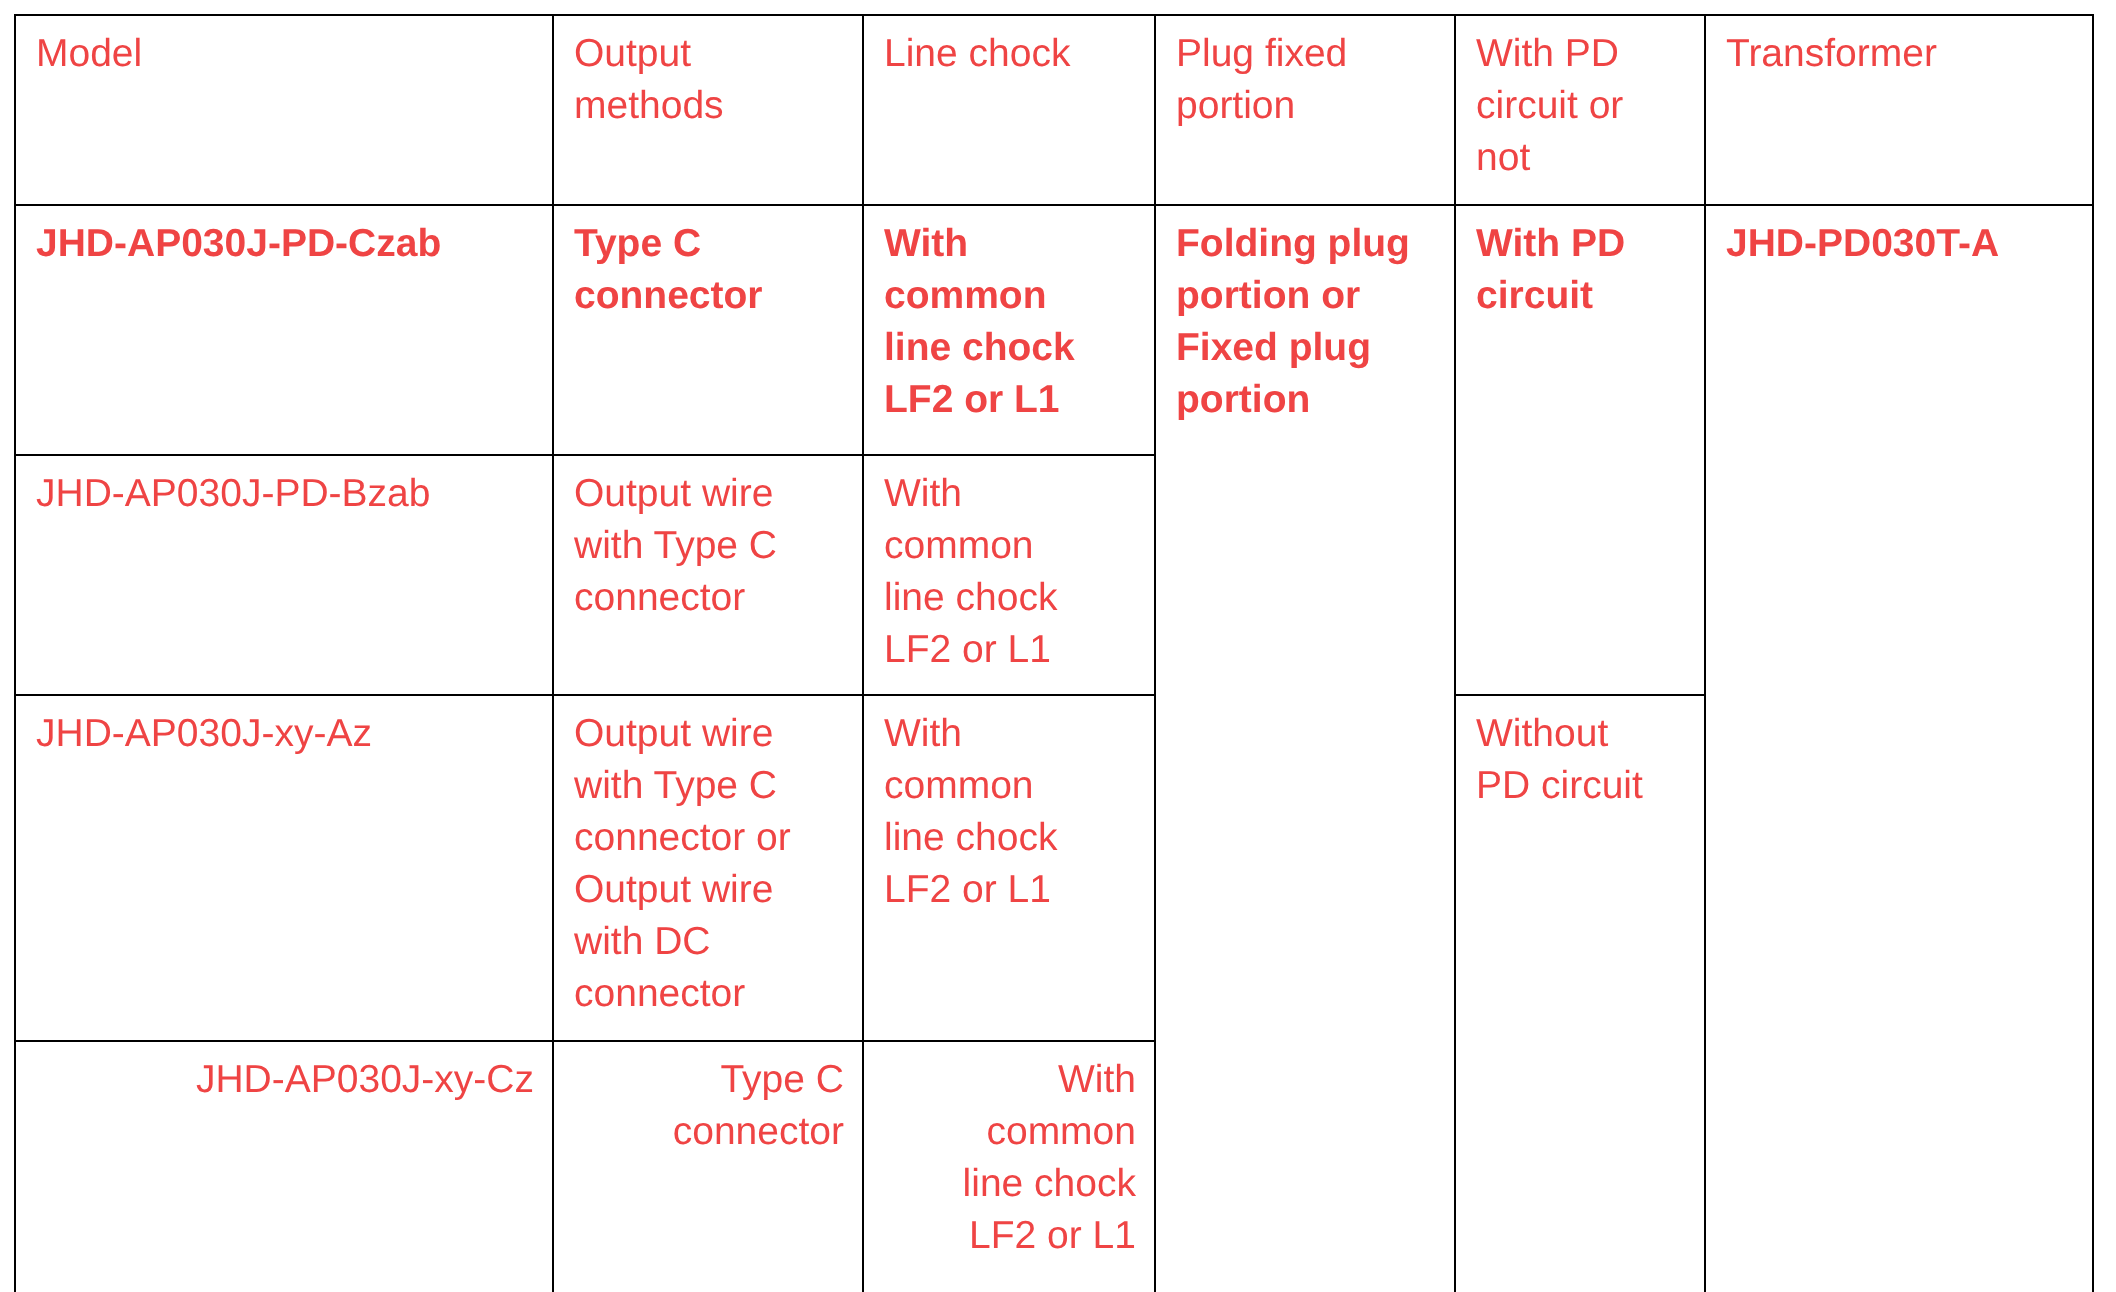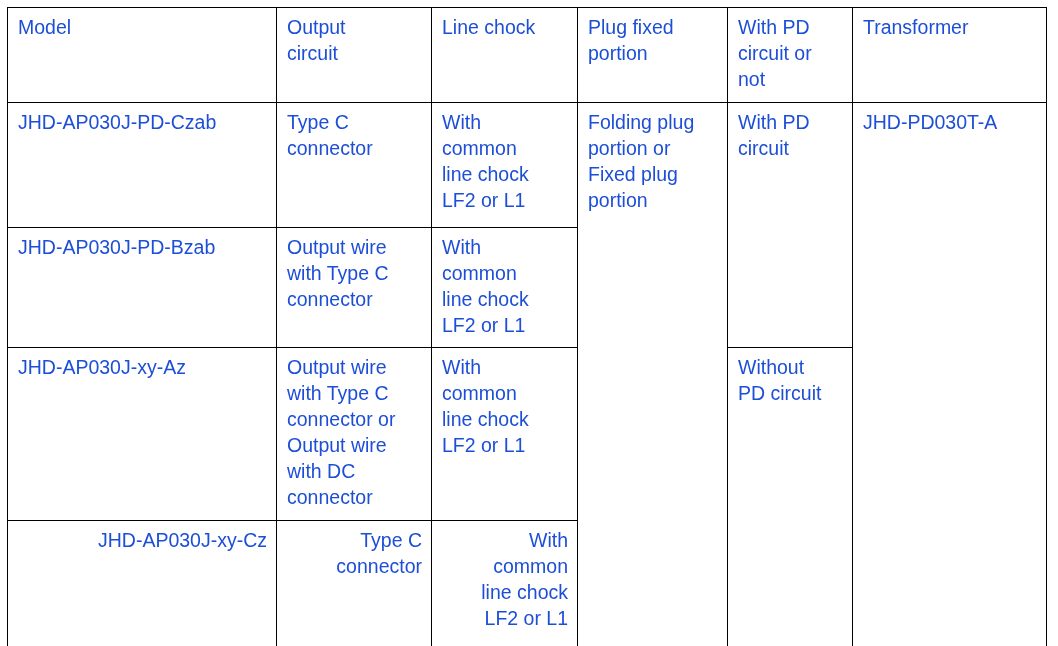--- a/index.html
+++ b/index.html
@@ -30,35 +30,35 @@
     table-layout: fixed;
     background: #ffffff;
   }
   table.spec-table td {
     border: 1px solid #000000;
     vertical-align: top;
     padding: 6px 9px 6px 10px;
     font-size: 19.5px;
     line-height: 26px;
     font-family: "Liberation Sans", sans-serif;
-    color: #1d4ed8;
+    color: #ef4444;
     word-wrap: break-word;
     overflow-wrap: break-word;
   }
   
   col.c-model       { width: 269px; }
   col.c-output      { width: 155px; }
   col.c-chock       { width: 146px; }
   col.c-plug        { width: 150px; }
   col.c-pd          { width: 125px; }
   col.c-transformer { width: 194px; }
 
   
   tr.row-header td   { height: 82px;  }
-  tr.row-1 td        { height: 112px; }
+  tr.row-1 td        { height: 112px; font-weight: bold; }
   tr.row-2 td        { height: 107px; }
   tr.row-3 td        { height: 160px; }
   tr.row-4 td        { height: 114px; text-align: right; }
 
   .cell-text {
     display: block;
     white-space: pre-line;
   }
 </style>
 </head>
@@ -76,21 +76,21 @@
       <col class="c-transformer">
     </colgroup>
     <tbody>
 
       <tr class="row-header">
         <td>
           <span class="cell-text">Model</span>
         </td>
         <td>
           <span class="cell-text">Output
-circuit</span>
+methods</span>
         </td>
         <td>
           <span class="cell-text">Line chock</span>
         </td>
         <td>
           <span class="cell-text">Plug fixed
 portion</span>
         </td>
         <td>
           <span class="cell-text">With PD

